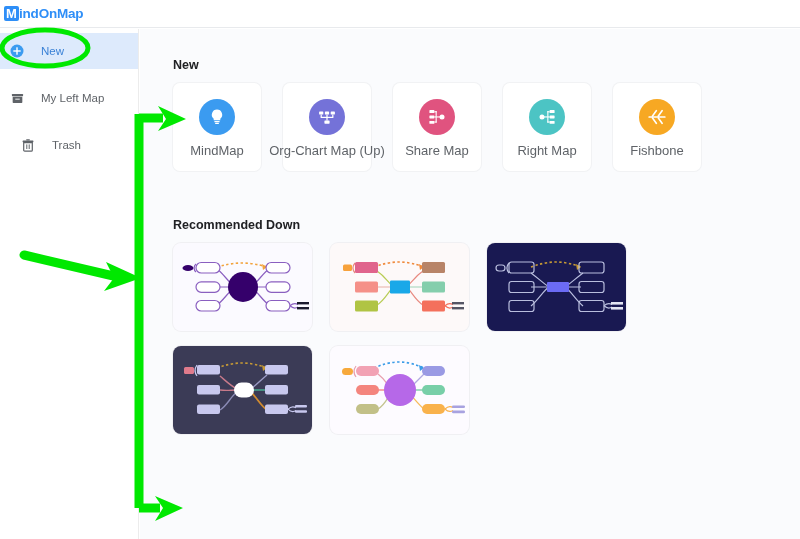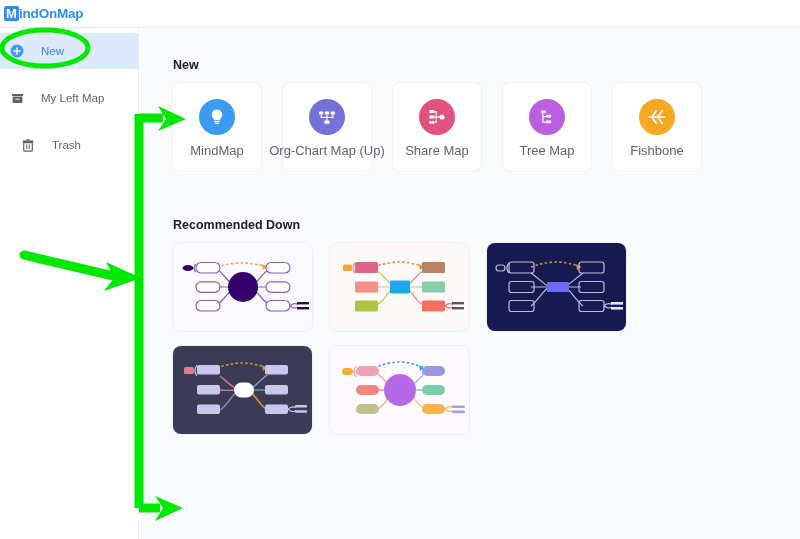--- a/index.html
+++ b/index.html
@@ -249,34 +249,37 @@
             <rect x="7.4" y="4.2" width="2.3" height="1.1" fill="#ffffff"></rect>
             <rect x="7.4" y="9.4" width="2.3" height="1.1" fill="#ffffff"></rect>
             <rect x="7.4" y="14.5" width="2.3" height="1.1" fill="#ffffff"></rect>
             <rect x="9.7" y="9.4" width="3.4" height="1.1" fill="#ffffff"></rect>
             <circle cx="15" cy="10" r="2.5" fill="#ffffff"></circle>
           </svg>
         </span>
         <span class="card-label">Share Map</span>
       </div>
 
-
       <div class="card">
-        <span class="card-icon" style="background:#bb5fe0;">
+        <span class="card-icon" style="background:#4cc4c4;">
           <svg width="20" height="20" viewBox="0 0 20 20">
-            <rect x="4.2" y="3.4" width="4.8" height="2.8" rx="0.6" fill="#ffffff"></rect>
-            <rect x="5.3" y="6.2" width="1.2" height="9.6" fill="#ffffff"></rect>
-            <rect x="6.5" y="9" width="2.6" height="1.2" fill="#ffffff"></rect>
-            <rect x="6.5" y="14.6" width="2.6" height="1.2" fill="#ffffff"></rect>
-            <rect x="9.1" y="7.8" width="5" height="2.8" rx="0.6" fill="#ffffff"></rect>
-            <rect x="9.1" y="13.4" width="5" height="2.8" rx="0.6" fill="#ffffff"></rect>
+            <rect x="12.6" y="3.1" width="5" height="2.9" rx="0.6" fill="#ffffff"></rect>
+            <rect x="12.6" y="8.5" width="5" height="2.9" rx="0.6" fill="#ffffff"></rect>
+            <rect x="12.6" y="13.9" width="5" height="2.9" rx="0.6" fill="#ffffff"></rect>
+            <rect x="10.3" y="4.2" width="1.1" height="11.4" fill="#ffffff"></rect>
+            <rect x="10.3" y="4.2" width="2.3" height="1.1" fill="#ffffff"></rect>
+            <rect x="10.3" y="9.4" width="2.3" height="1.1" fill="#ffffff"></rect>
+            <rect x="10.3" y="14.5" width="2.3" height="1.1" fill="#ffffff"></rect>
+            <rect x="6.9" y="9.4" width="3.4" height="1.1" fill="#ffffff"></rect>
+            <circle cx="5" cy="10" r="2.5" fill="#ffffff"></circle>
           </svg>
         </span>
-        <span class="card-label">Tree Map</span>
-      </div>
+        <span class="card-label">Right Map</span>
+      </div>
+
 
       <div class="card">
         <span class="card-icon" style="background:#f7a823;">
           <svg width="22" height="22" viewBox="0 0 22 22">
             <rect x="2.4" y="10.2" width="17.2" height="1.6" rx="0.6" fill="#ffffff"></rect>
             <rect x="7.6" y="3.3" width="1.6" height="8.2" rx="0.6" fill="#ffffff" transform="rotate(36 8.4 7.4)"></rect>
             <rect x="7.6" y="10.5" width="1.6" height="8.2" rx="0.6" fill="#ffffff" transform="rotate(-36 8.4 14.6)"></rect>
             <rect x="13.4" y="3.3" width="1.6" height="8.2" rx="0.6" fill="#ffffff" transform="rotate(36 14.2 7.4)"></rect>
             <rect x="13.4" y="10.5" width="1.6" height="8.2" rx="0.6" fill="#ffffff" transform="rotate(-36 14.2 14.6)"></rect>
           </svg>

